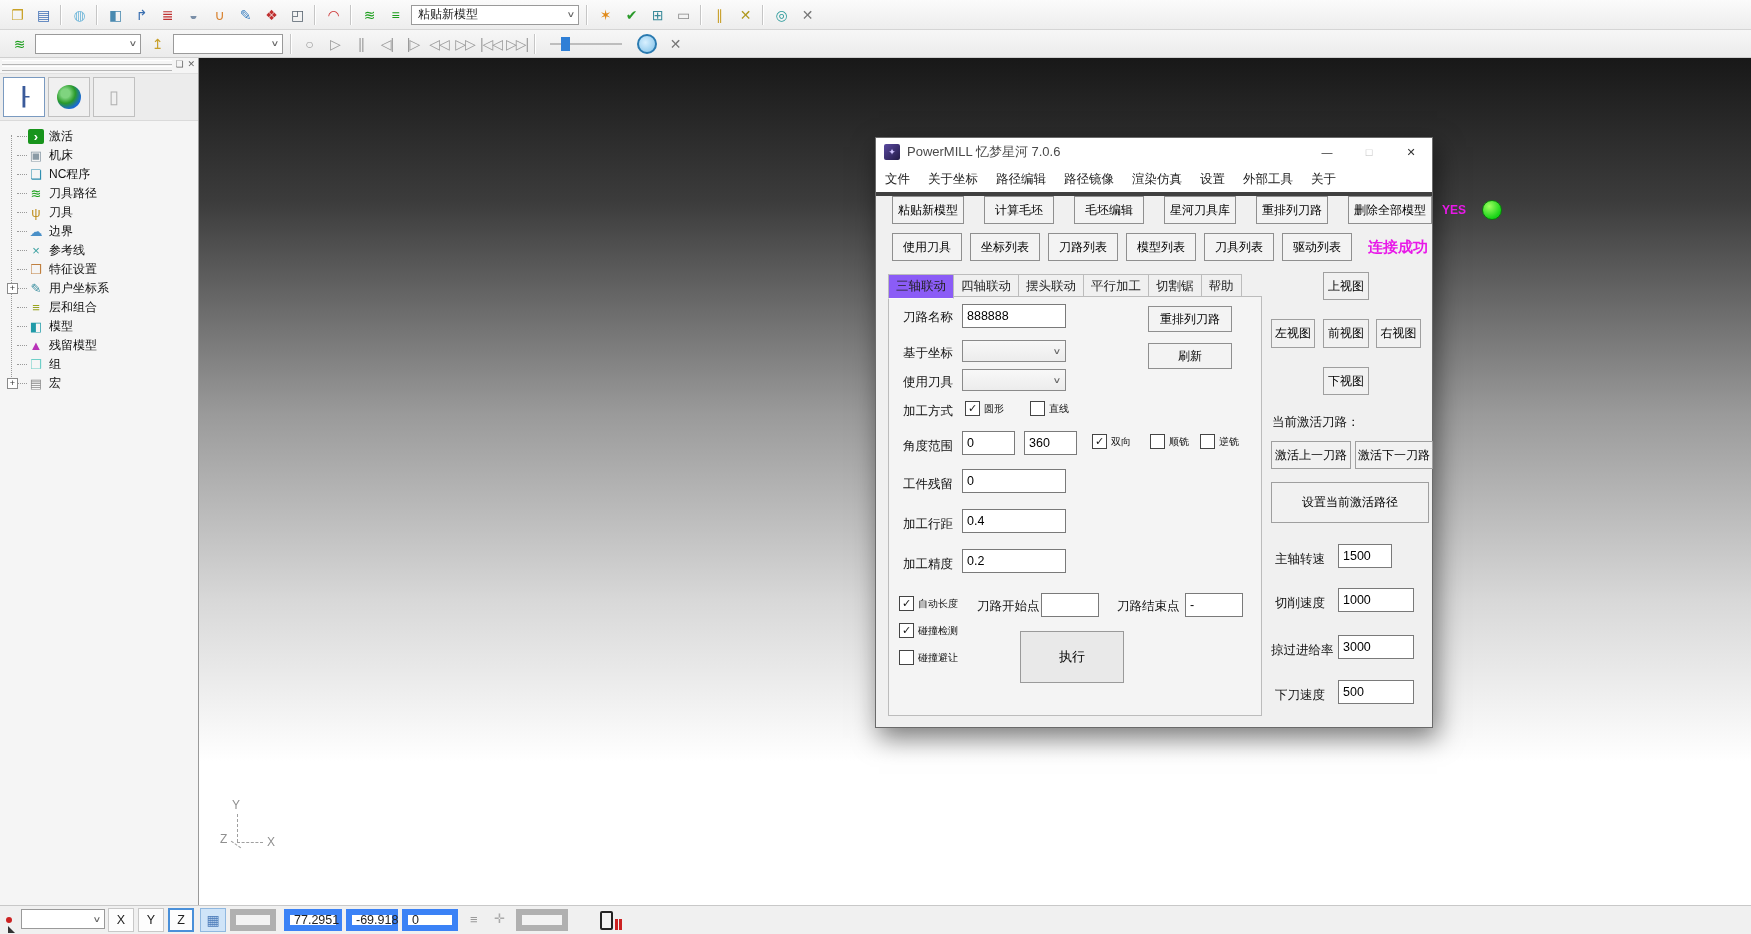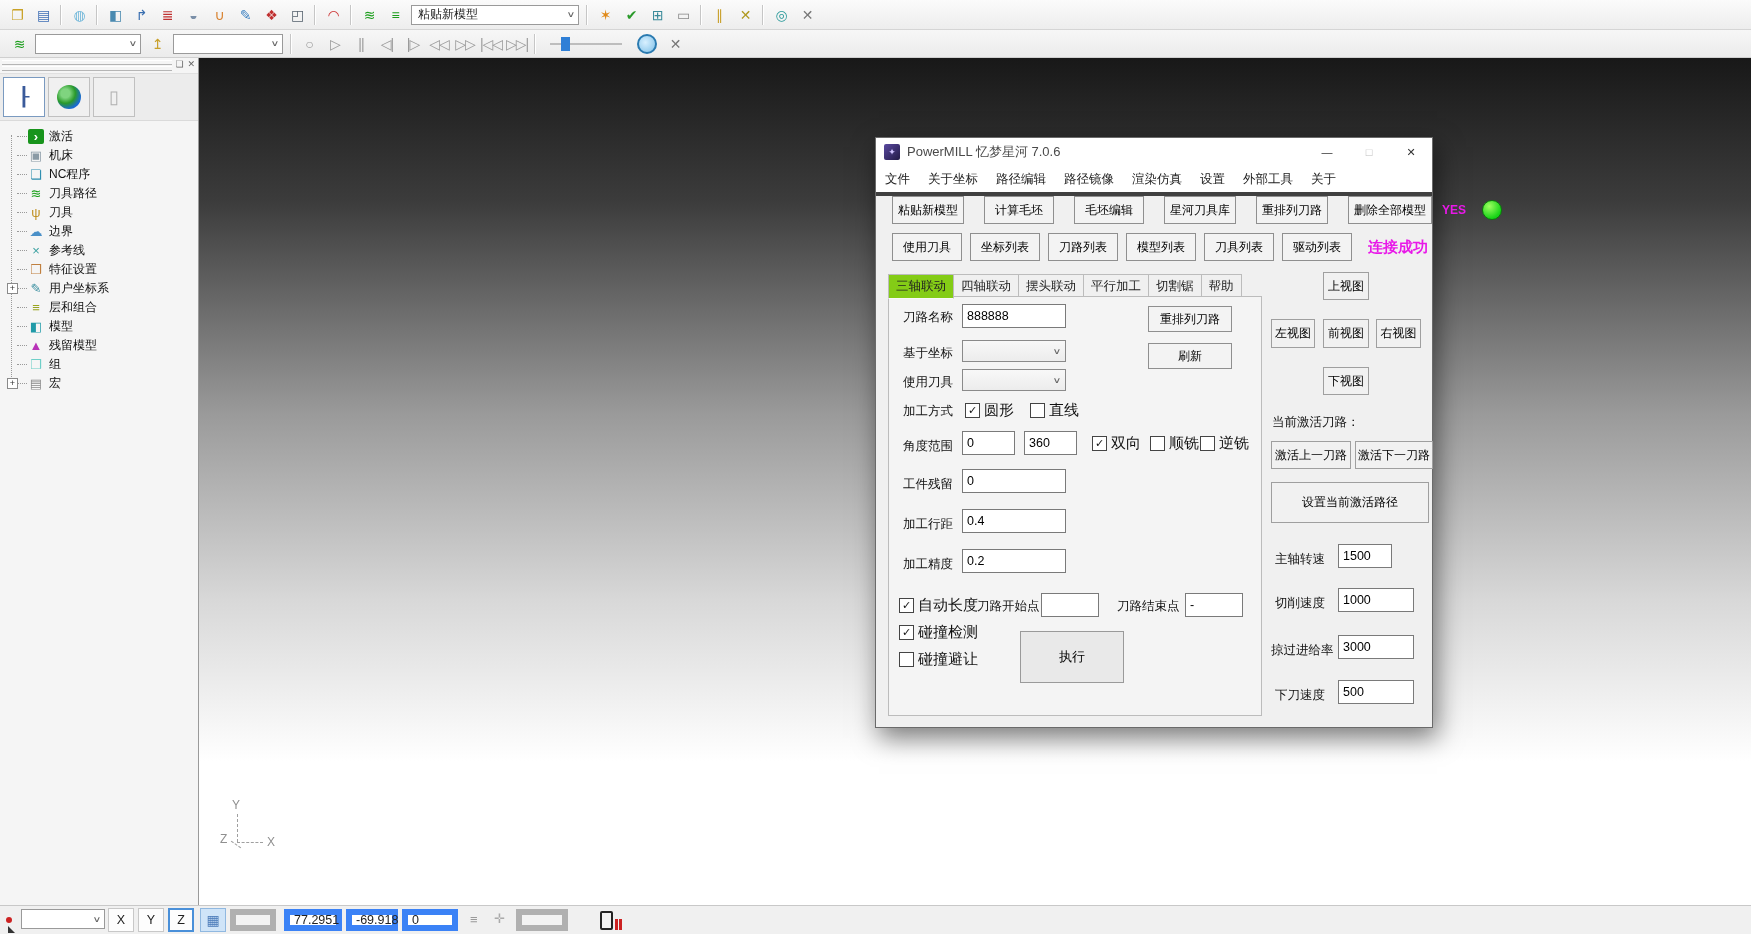--- a/index.html
+++ b/index.html
@@ -51,29 +51,29 @@
   .dmenu{height:26px;background:#fff;display:flex;align-items:center;border-bottom:4px solid #404040;}
   .mitem{padding:0 9px;font-size:12.5px;color:#222;cursor:default;}
   .brow{position:absolute;left:16px;display:flex;align-items:center;gap:8px;}
   .dbtn{height:28px;min-width:70px;padding:0 5px;background:#f3f3f3;border:1px solid #8f8f8f;font-size:12px;display:inline-flex;align-items:center;justify-content:center;white-space:nowrap;font-family:"Liberation Sans",sans-serif;cursor:default;box-sizing:border-box;}
   .yes{color:#e818e8;font-weight:bold;font-size:12px;margin-left:2px;}
   .gdot{width:18px;height:18px;border-radius:50%;background:radial-gradient(circle at 35% 30%,#9dff60,#17d417 70%);border:1px solid #0a7a0a;margin-left:8px;}
   .connect{color:#e818e8;font-weight:bold;font-size:15px;margin-left:8px;white-space:nowrap;}
   .dtabs{position:absolute;left:12px;top:136px;display:flex;}
   .dtab{height:22px;padding:0 7px;font-size:12.5px;display:flex;align-items:center;border:1px solid #bcbcbc;border-left:none;background:#f0f0f0;color:#222;cursor:default;}
   .dtab:first-child{border-left:1px solid #bcbcbc;}
-  .dtab.active{background:#84cc16;border-bottom:1px solid #fafafa;height:23px;position:relative;z-index:2;}
+  .dtab.active{background:#8b5cf6;border-bottom:1px solid #fafafa;height:23px;position:relative;z-index:2;}
   .dbox{position:absolute;left:12px;top:158px;width:374px;height:420px;background:#f4f4f4;border:1px solid #bcbcbc;box-sizing:border-box;}
   .dbox>*{position:absolute;}
   .fl{font-size:12.5px;color:#111;white-space:nowrap;}
   .fi{border:1px solid #7a7a7a;background:#fff;height:24px;font-size:12.5px;padding:0 4px;box-sizing:border-box;font-family:"Liberation Sans",sans-serif;}
   .fcombo{height:22px;background:linear-gradient(#f8f8f8,#ececec);border:1px solid #8a8a8a;display:inline-flex;align-items:center;justify-content:flex-end;padding:0 5px;box-sizing:border-box;}
   .cbrow{display:inline-flex;align-items:center;gap:4px;white-space:nowrap;}
   .cb{width:13px;height:13px;border:1px solid #444;background:#fff;display:inline-flex;align-items:center;justify-content:center;font-size:11px;color:#111;flex:none;box-sizing:content-box;}
-  .cbl{font-size:15px;color:#111;}
+  .cbl{font-size:10px;color:#111;}
   .exec{background:#e9e9e9;border:1px solid #9a9a9a;font-size:13px;font-family:"Liberation Sans",sans-serif;cursor:default;}
   #dialog .rp{position:absolute;}
   .vbtn{background:#f1f1f1;border:1px solid #9f9f9f;font-size:12px;display:flex;align-items:center;justify-content:center;box-sizing:border-box;cursor:default;white-space:nowrap;}
   
   #statusbar{position:absolute;left:0;top:905px;width:1751px;height:29px;background:#f0f0f0;border-top:1px solid #c8c8c8;box-sizing:border-box;}
   #statusbar>*{position:absolute;}
   .sfield{border:6px solid #3b82f6;background:#fff;height:22px;font-size:12.5px;padding:0 4px;display:flex;align-items:center;box-sizing:border-box;}
   .sfield.inset{background:#f2f2f2;border-color:#b0b0b0;}
   .sbtn{width:26px;height:24px;background:#fdfdfd;border:1px solid #c8c8c8;display:flex;align-items:center;justify-content:center;font-size:12.5px;box-sizing:border-box;cursor:default;}
   .sbtn.zactive{border:2px solid #4a90d9;}

